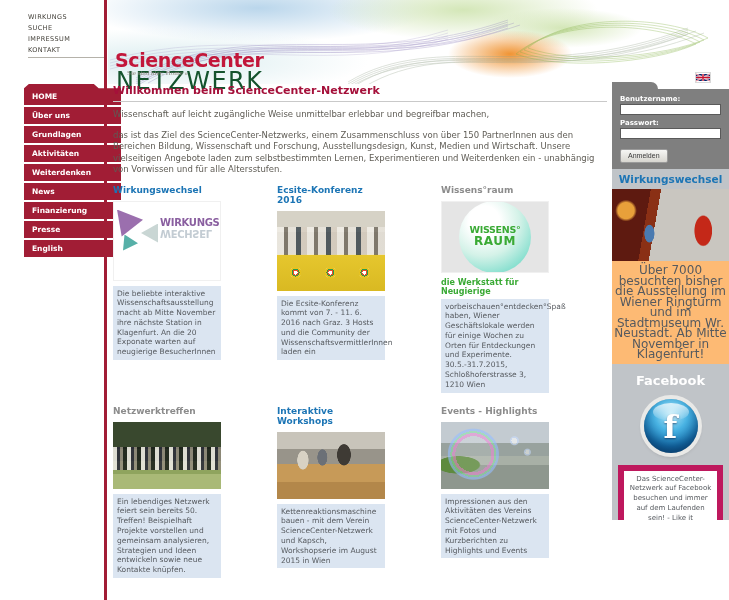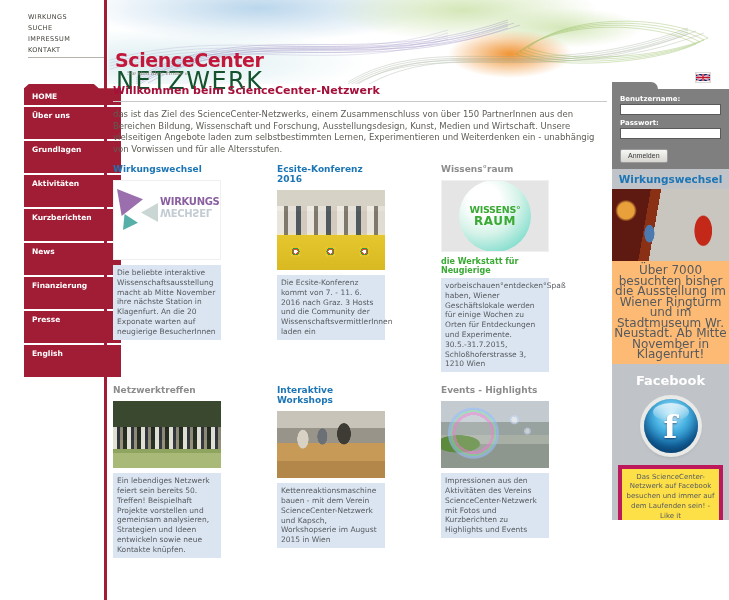--- a/index.html
+++ b/index.html
@@ -19,21 +19,21 @@
   .logo .l2 { font-size:24px; color:#14532d; letter-spacing:1.5px; line-height:24px; margin-top:-2px;text-align:right; }
 
   .breadcrumb { position:absolute; left:127px; top:69px; z-index:3; font-size:7px; color:#8d897f;font-family:Liberation Serif, serif; }
   .breadcrumb .bc-home { color:#8d897f; text-decoration:none; cursor:pointer; }
 
   .flag { position:absolute; left:696px; top:73px; width:14px; height:9px; z-index:4; cursor:pointer; box-shadow:0 0 0 1px rgba(0,0,0,.15); }
 
   
   .red-line { position:absolute; left:104px; top:0; width:3px; height:600px; background:#a11d35; z-index:2; }
   .nav { position:absolute; left:24px; top:88px; width:97px; z-index:3; }
-  .nav-item { height:32px; margin-bottom:2px; background:#a11d35; color:#fff; font-size:7.5px; font-weight:bold; padding:4px 0 0 8px; cursor:pointer; }
+  .nav-item { height:17px; margin-bottom:2px; background:#a11d35; color:#fff; font-size:7.5px; font-weight:bold; padding:4px 0 0 8px; cursor:pointer; }
   .nav-item.first { height:21px; padding-top:8px; margin-top:-4px;
     clip-path:polygon(0 20%, 5% 0, 72% 0, 77% 20%, 100% 20%, 100% 100%, 0 100%); }
 
   
   .main { position:absolute; left:113px; top:84px; width:494px; z-index:3; }
   .main h1 { font-size:11px; font-weight:bold; color:#a5103a; line-height:13px; padding-bottom:4px; border-bottom:1px solid #c9c9c9; margin-bottom:7px; }
   .intro { font-size:8.5px; color:#5f5c55; line-height:11.5px; margin-bottom:9px; }
 
   .teaser-grid { display:grid; grid-template-columns:164px 164px 166px; margin-top:8px; }
   .teaser { width:112px; }
@@ -103,21 +103,21 @@
     linear-gradient(100deg,#5e1a10 0 30%,#8a3015 30% 38%,#c9c6c0 38% 100%); }
   .sb-text { background:#fdba74; font-size:12px; line-height:10.5px; color:#565a5f; text-align:center; padding:4px 2px; }
   .sb-heading-white { text-align:center; font-size:13px; font-weight:bold; color:#fff; padding:9px 0 4px; }
   .fb-icon { position:relative; width:54px; height:54px; margin:7px auto 12px; border-radius:50%; cursor:pointer;
     background:radial-gradient(circle at 50% 28%, #b8e8f8 0%, #4ab4e4 35%, #1576b8 68%, #0a4a86 100%);
     box-shadow:0 0 0 4px #e9e9e7, 0 2px 5px rgba(0,0,0,.45), inset 0 -8px 12px rgba(0,0,20,.35); }
   .fb-icon::after { content:""; position:absolute; left:9px; top:4px; width:36px; height:18px; border-radius:50%;
     background:linear-gradient(rgba(255,255,255,.75), rgba(255,255,255,.05)); }
   .fb-f { position:absolute; left:0; top:8px; width:100%; text-align:center; font-size:32px; font-weight:bold; color:#fff; line-height:40px;
     text-shadow:0 1px 2px rgba(0,0,40,.5); font-family:"DejaVu Serif", serif; }
-  .fb-text { background:#fde047; width:105px; margin:0 auto; font-size:7px; line-height:9.8px; text-align:center; color:#565a5f; padding:4px 3px; border:4px solid #be185d; }
+  .fb-text { background:#ffffff; width:105px; margin:0 auto; font-size:7px; line-height:9.8px; text-align:center; color:#565a5f; padding:4px 3px; border:6px solid #be185d; }
 </style>
 </head>
 <body>
 
 <div class="page">
 
   <svg class="swoosh" width="621" height="84" viewBox="0 0 621 84">
     <defs>
       <radialGradient id="gb">
           <stop offset="0" stop-color="#aecfe8" stop-opacity=".85"></stop>
@@ -198,29 +198,30 @@
     <path d="M30,0 V30 M0,15 H60" stroke="#C8102E" stroke-width="6"></path>
   </svg>
 
   <div class="red-line"></div>
 
   <nav class="nav">
     <div class="nav-item first">HOME</div>
     <div class="nav-item">Über uns</div>
     <div class="nav-item">Grundlagen</div>
     <div class="nav-item">Aktivitäten</div>
-    <div class="nav-item">Kurzberichten</div>
+    <div class="nav-item">Weiterdenken</div>
     <div class="nav-item">News</div>
     <div class="nav-item">Finanzierung</div>
     <div class="nav-item">Presse</div>
     <div class="nav-item">English</div>
   </nav>
 
   <main class="main">
     <h1>Willkommen beim ScienceCenter-Netzwerk</h1>
+    <p class="intro">Wissenschaft auf leicht zugängliche Weise unmittelbar erlebbar und begreifbar machen,</p>
     <p class="intro">das ist das Ziel des ScienceCenter-Netzwerks, einem Zusammenschluss von über 150 PartnerInnen aus den Bereichen Bildung, Wissenschaft und Forschung, Ausstellungsdesign, Kunst, Medien und Wirtschaft. Unsere vielseitigen Angebote laden zum selbstbestimmten Lernen, Experimentieren und Weiterdenken ein - unabhängig von Vorwissen und für alle Altersstufen.</p>
 
     <div class="teaser-grid row1">
       <div class="teaser">
         <h3 class="hl-link">Wirkungswechsel</h3>
         <div class="t-img h80 ph-wirkung">
           <div class="tri tri-purple"></div>
           <div class="tri tri-teal"></div>
           <div class="tri tri-gray"></div>
           <div class="wlogo-text">

